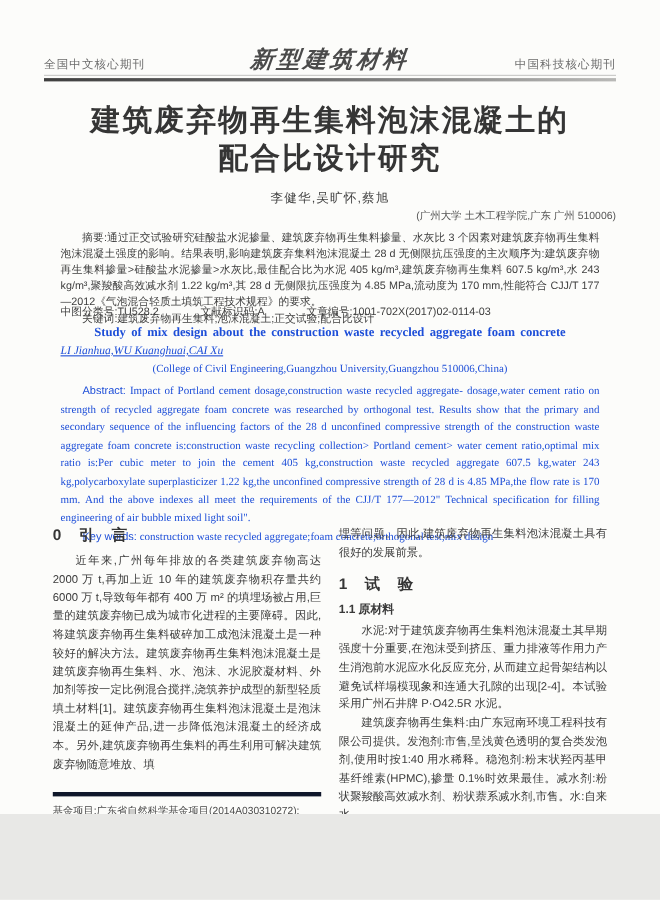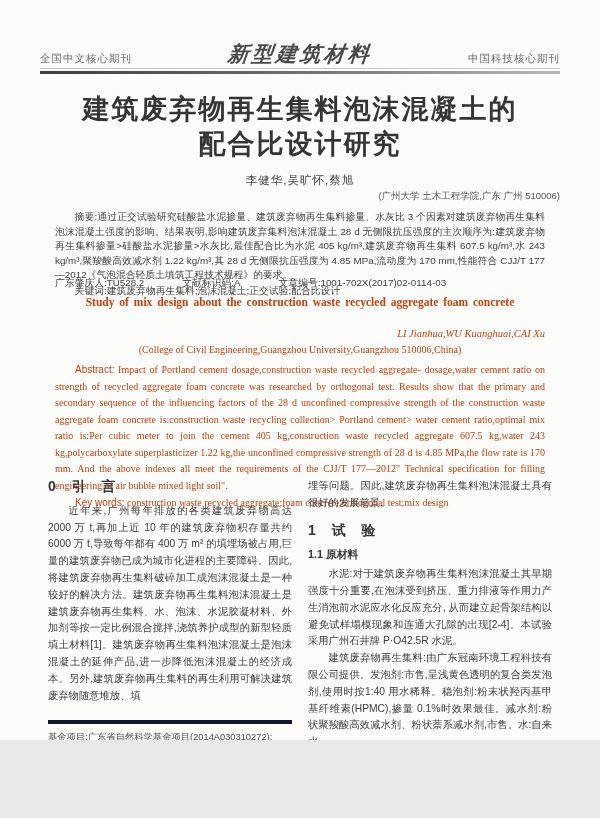--- a/index.html
+++ b/index.html
@@ -39,23 +39,23 @@
   }
   .authors{position:absolute;left:40px;right:40px;top:173px;text-align:center;font-size:11.5px;color:#414141;letter-spacing:1px;}
   .affiliation{position:absolute;left:40px;right:40px;top:190px;text-align:right;font-size:9.5px;color:#555;}
   
   .cn-abstract{position:absolute;left:55px;width:490px;top:210px;font-size:9.8px;line-height:14.5px;text-align:justify;color:#3e3e3e;}
   .cn-abstract p{margin:0;text-indent:2em;}
   .cn-kw{margin-top:1px;text-indent:2em;}
   .meta-line{position:absolute;left:55px;width:490px;top:277px;font-size:9.8px;color:#3e3e3e;display:flex;}
   .meta-line span{margin-right:38px;white-space:nowrap;}
   
-  .en-block{position:absolute;left:55px;width:490px;top:296px;font-family:"Liberation Serif","DejaVu Serif",serif;color:#c2410c;}
+  .en-block{position:absolute;left:55px;width:490px;top:296px;font-family:"Liberation Serif","DejaVu Serif",serif;color:#1d4ed8;}
   .en-title{text-align:center;font-weight:700;font-size:11.5px;word-spacing:2px;}
-  .en-authors{text-align:right;font-style:italic;font-size:10.5px;margin-top:20px;}
+  .en-authors{text-align:left;font-style:italic;font-size:10.5px;margin-top:6px;text-decoration:underline;}
   .en-affiliation{text-align:center;font-size:10px;margin-top:5px;}
   .en-abstract{margin-top:7px;font-size:10px;line-height:16.5px;text-align:justify;}
   .en-abstract .lead{text-indent:2em;}
   .en-label{font-weight:400;font-family:"Liberation Sans",sans-serif;}
   .en-kw{margin-top:1px;text-indent:2em;}
   
   .body-columns{
     position:absolute;left:48px;top:478px;width:504px;height:280px;
     display:flex;column-gap:16px;
   }
@@ -104,21 +104,21 @@
     <div>配合比设计研究</div>
   </div>
   <div class="authors">李健华,吴旷怀,蔡旭</div>
   <div class="affiliation">(广州大学 土木工程学院,广东 广州  510006)</div>
 
   <div class="cn-abstract">
     <p><span class="cn-label">摘要:</span><span>通过正交试验研究硅酸盐水泥掺量、建筑废弃物再生集料掺量、水灰比 3 个因素对建筑废弃物再生集料泡沫混凝土强度的影响。结果表明,影响建筑废弃集料泡沫混凝土 28 d 无侧限抗压强度的主次顺序为:建筑废弃物再生集料掺量&gt;硅酸盐水泥掺量&gt;水灰比,最佳配合比为水泥 405 kg/m³,建筑废弃物再生集料 607.5 kg/m³,水 243 kg/m³,聚羧酸高效减水剂 1.22 kg/m³,其 28 d 无侧限抗压强度为 4.85 MPa,流动度为 170 mm,性能符合 CJJ/T 177—2012《气泡混合轻质土填筑工程技术规程》的要求。</span></p>
     <div class="cn-kw"><span>关键词:</span><span>建筑废弃物再生集料;泡沫混凝土;正交试验;配合比设计</span></div>
   </div>
   <div class="meta-line">
-    <span>广东肇庆人:TU528.2</span>
+    <span>中图分类号:TU528.2</span>
     <span>文献标识码:A</span>
     <span>文章编号:1001-702X(2017)02-0114-03</span>
   </div>
 
   <div class="en-block">
     <div class="en-title">Study of mix design about the construction waste recycled aggregate foam concrete</div>
     <div class="en-authors">LI Jianhua,WU Kuanghuai,CAI Xu</div>
     <div class="en-affiliation">(College of Civil Engineering,Guangzhou University,Guangzhou 510006,China)</div>
     <div class="en-abstract">
       <div class="lead"><span class="en-label">Abstract:</span> <span>Impact of Portland cement dosage,construction waste recycled aggregate- dosage,water cement ratio on strength of recycled aggregate foam concrete was researched by orthogonal test. Results show that the primary and secondary sequence of the influencing factors of the 28 d unconfined compressive strength of the construction waste aggregate foam concrete is:construction waste recycling collection&gt; Portland cement&gt; water cement ratio,optimal mix ratio is:Per cubic meter to join the cement 405 kg,construction waste recycled aggregate 607.5 kg,water 243 kg,polycarboxylate superplasticizer 1.22 kg,the unconfined compressive strength of 28 d is 4.85 MPa,the flow rate is 170 mm. And the above indexes all meet the requirements of the CJJ/T 177—2012" Technical specification for filling engineering of air bubble mixed light soil".</span></div>

